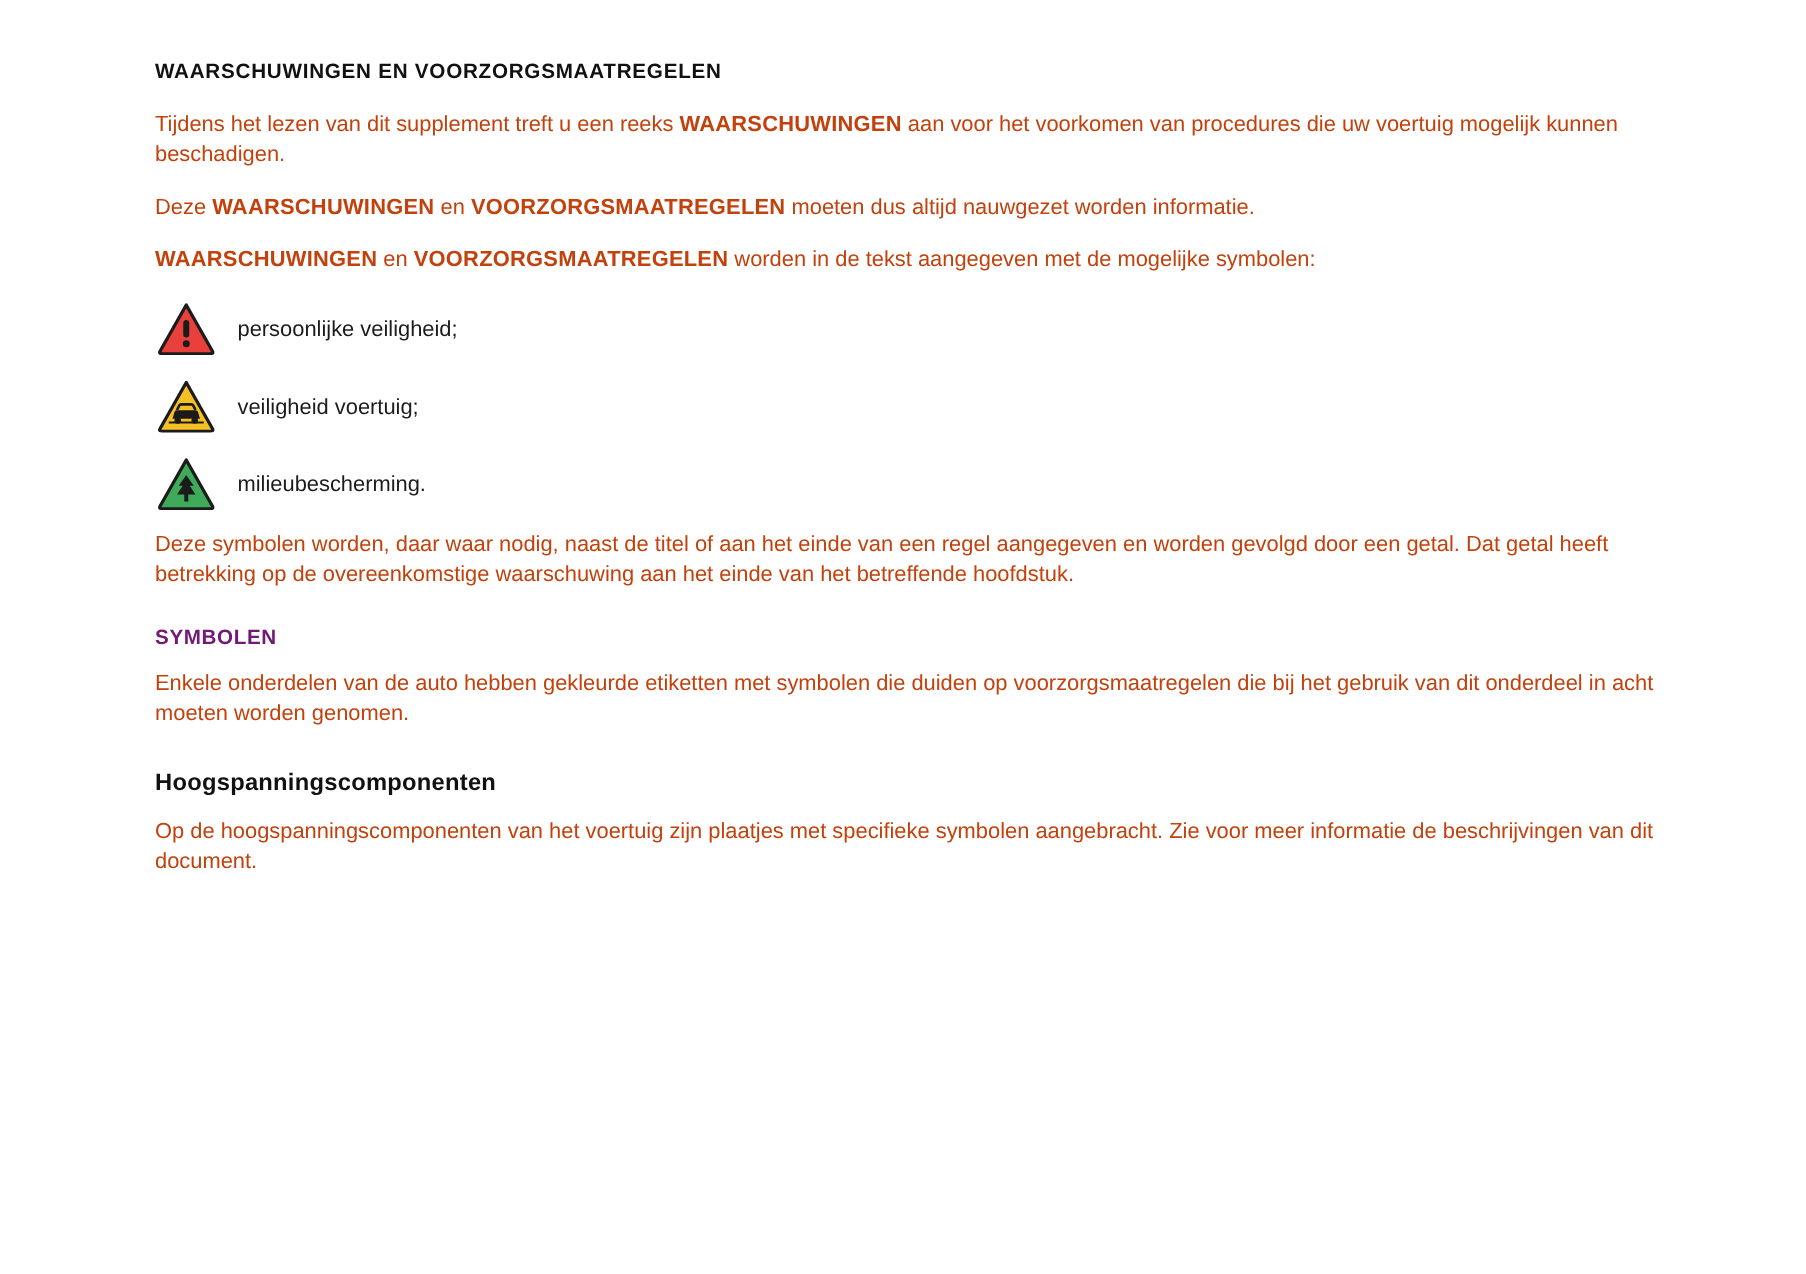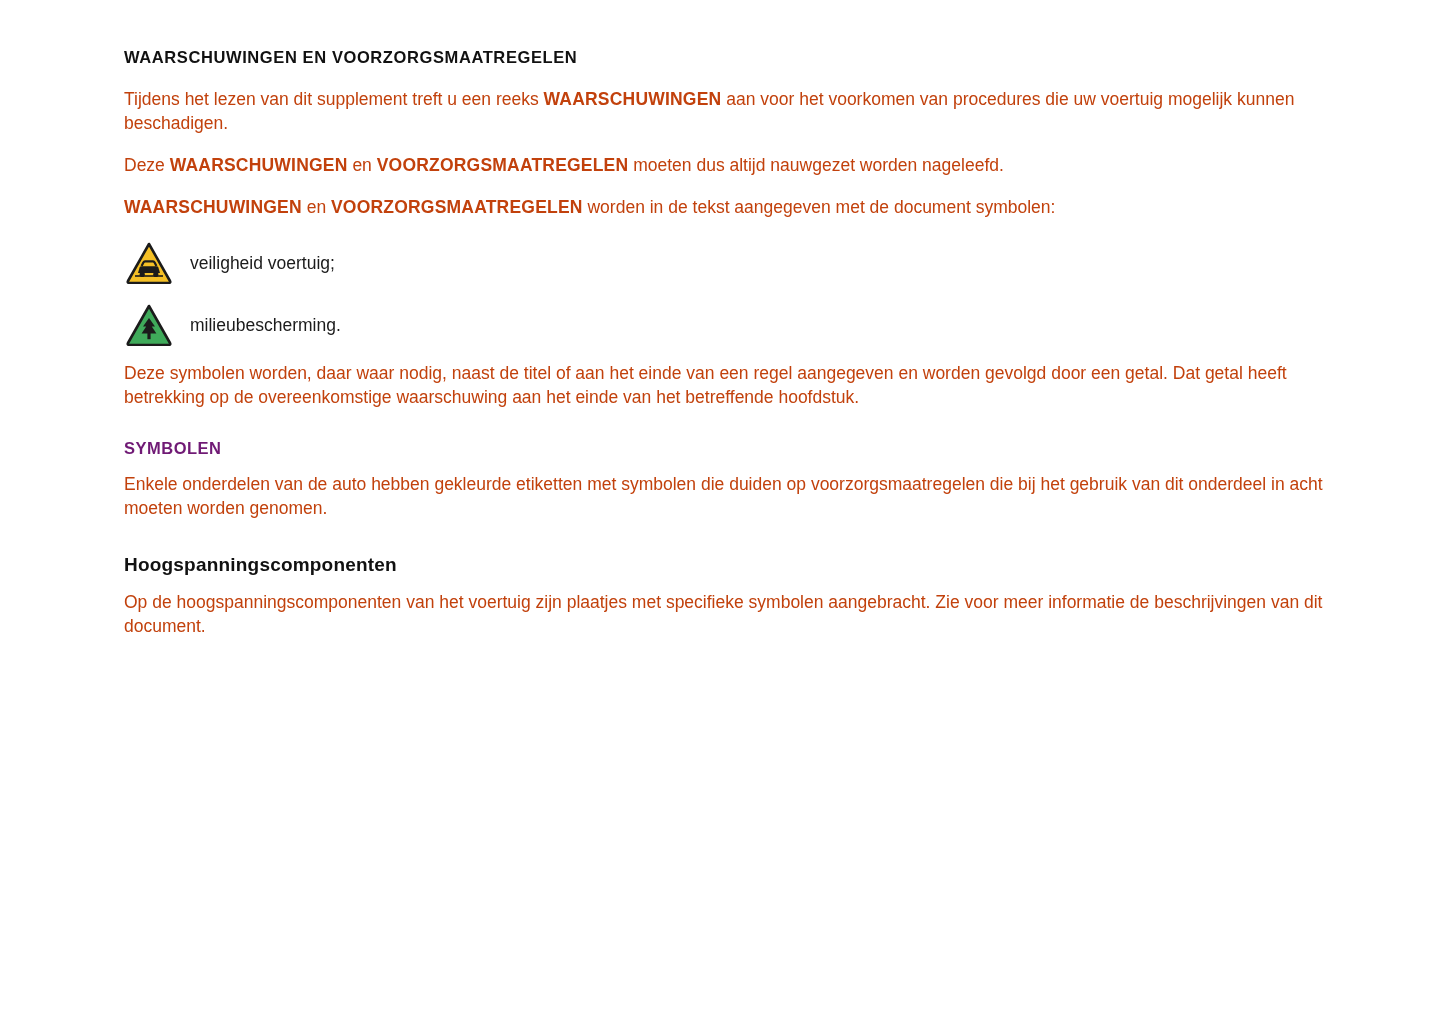--- a/index.html
+++ b/index.html
@@ -80,24 +80,34 @@
 </head>
 <body>
 
 <div class="page">
 
   <h1 class="section-title">WAARSCHUWINGEN EN VOORZORGSMAATREGELEN</h1>
 
   <p class="body-text"><span>Tijdens het lezen van dit supplement treft u een reeks </span><b>WAARSCHUWINGEN</b><span> aan voor het voorkomen van procedures die uw voertuig mogelijk kunnen beschadigen.</span></p>
 
 
-  <p class="body-text"><span>Deze </span><b>WAARSCHUWINGEN</b><span> en </span><b>VOORZORGSMAATREGELEN</b><span> moeten dus altijd nauwgezet worden nageleefd.</span></p>
+  <p class="body-text"><span>Deze </span><b>WAARSCHUWINGEN</b><span> en </span><b>VOORZORGSMAATREGELEN</b><span> moeten dus altijd nauwgezet worden informatie.</span></p>
 
-  <p class="body-text"><b>WAARSCHUWINGEN</b><span> en </span><b>VOORZORGSMAATREGELEN</b><span> worden in de tekst aangegeven met de document symbolen:</span></p>
+  <p class="body-text"><b>WAARSCHUWINGEN</b><span> en </span><b>VOORZORGSMAATREGELEN</b><span> worden in de tekst aangegeven met de mogelijke symbolen:</span></p>
 
+  <div class="symbol-row first">
+    <div class="symbol-icon">
+      <svg width="46" height="42" viewBox="0 0 46 42" aria-hidden="true">
+        <path d="M23 2 L44 39 Q45 41 42 41 L4 41 Q1 41 2 39 Z" fill="#e8413c" stroke="#1b1b1b" stroke-width="2.6" stroke-linejoin="round"></path>
+        <rect x="20.6" y="14" width="4.8" height="14" rx="2.4" fill="#1b1b1b"></rect>
+        <circle cx="23" cy="33" r="2.8" fill="#1b1b1b"></circle>
+      </svg>
+    </div>
+    <div class="symbol-label">persoonlijke veiligheid;</div>
+  </div>
 
   <div class="symbol-row">
     <div class="symbol-icon">
       <svg width="46" height="42" viewBox="0 0 46 42" aria-hidden="true">
         <path d="M23 2 L44 39 Q45 41 42 41 L4 41 Q1 41 2 39 Z" fill="#f5c026" stroke="#1b1b1b" stroke-width="2.6" stroke-linejoin="round"></path>
         <path d="M12 31 L13.6 25.5 Q14 24.2 15.4 24.2 L30.6 24.2 Q32 24.2 32.4 25.5 L34 31 Z" fill="#1b1b1b"></path>
         <path d="M15.6 24 L17.4 20.4 Q17.9 19.4 19 19.4 L27 19.4 Q28.1 19.4 28.6 20.4 L30.4 24" fill="none" stroke="#1b1b1b" stroke-width="2.2" stroke-linejoin="round"></path>
         <circle cx="16.2" cy="32.4" r="2.6" fill="#1b1b1b"></circle>
         <circle cx="29.8" cy="32.4" r="2.6" fill="#1b1b1b"></circle>
         <path d="M9 34 L37 34" stroke="#1b1b1b" stroke-width="1.6"></path>

